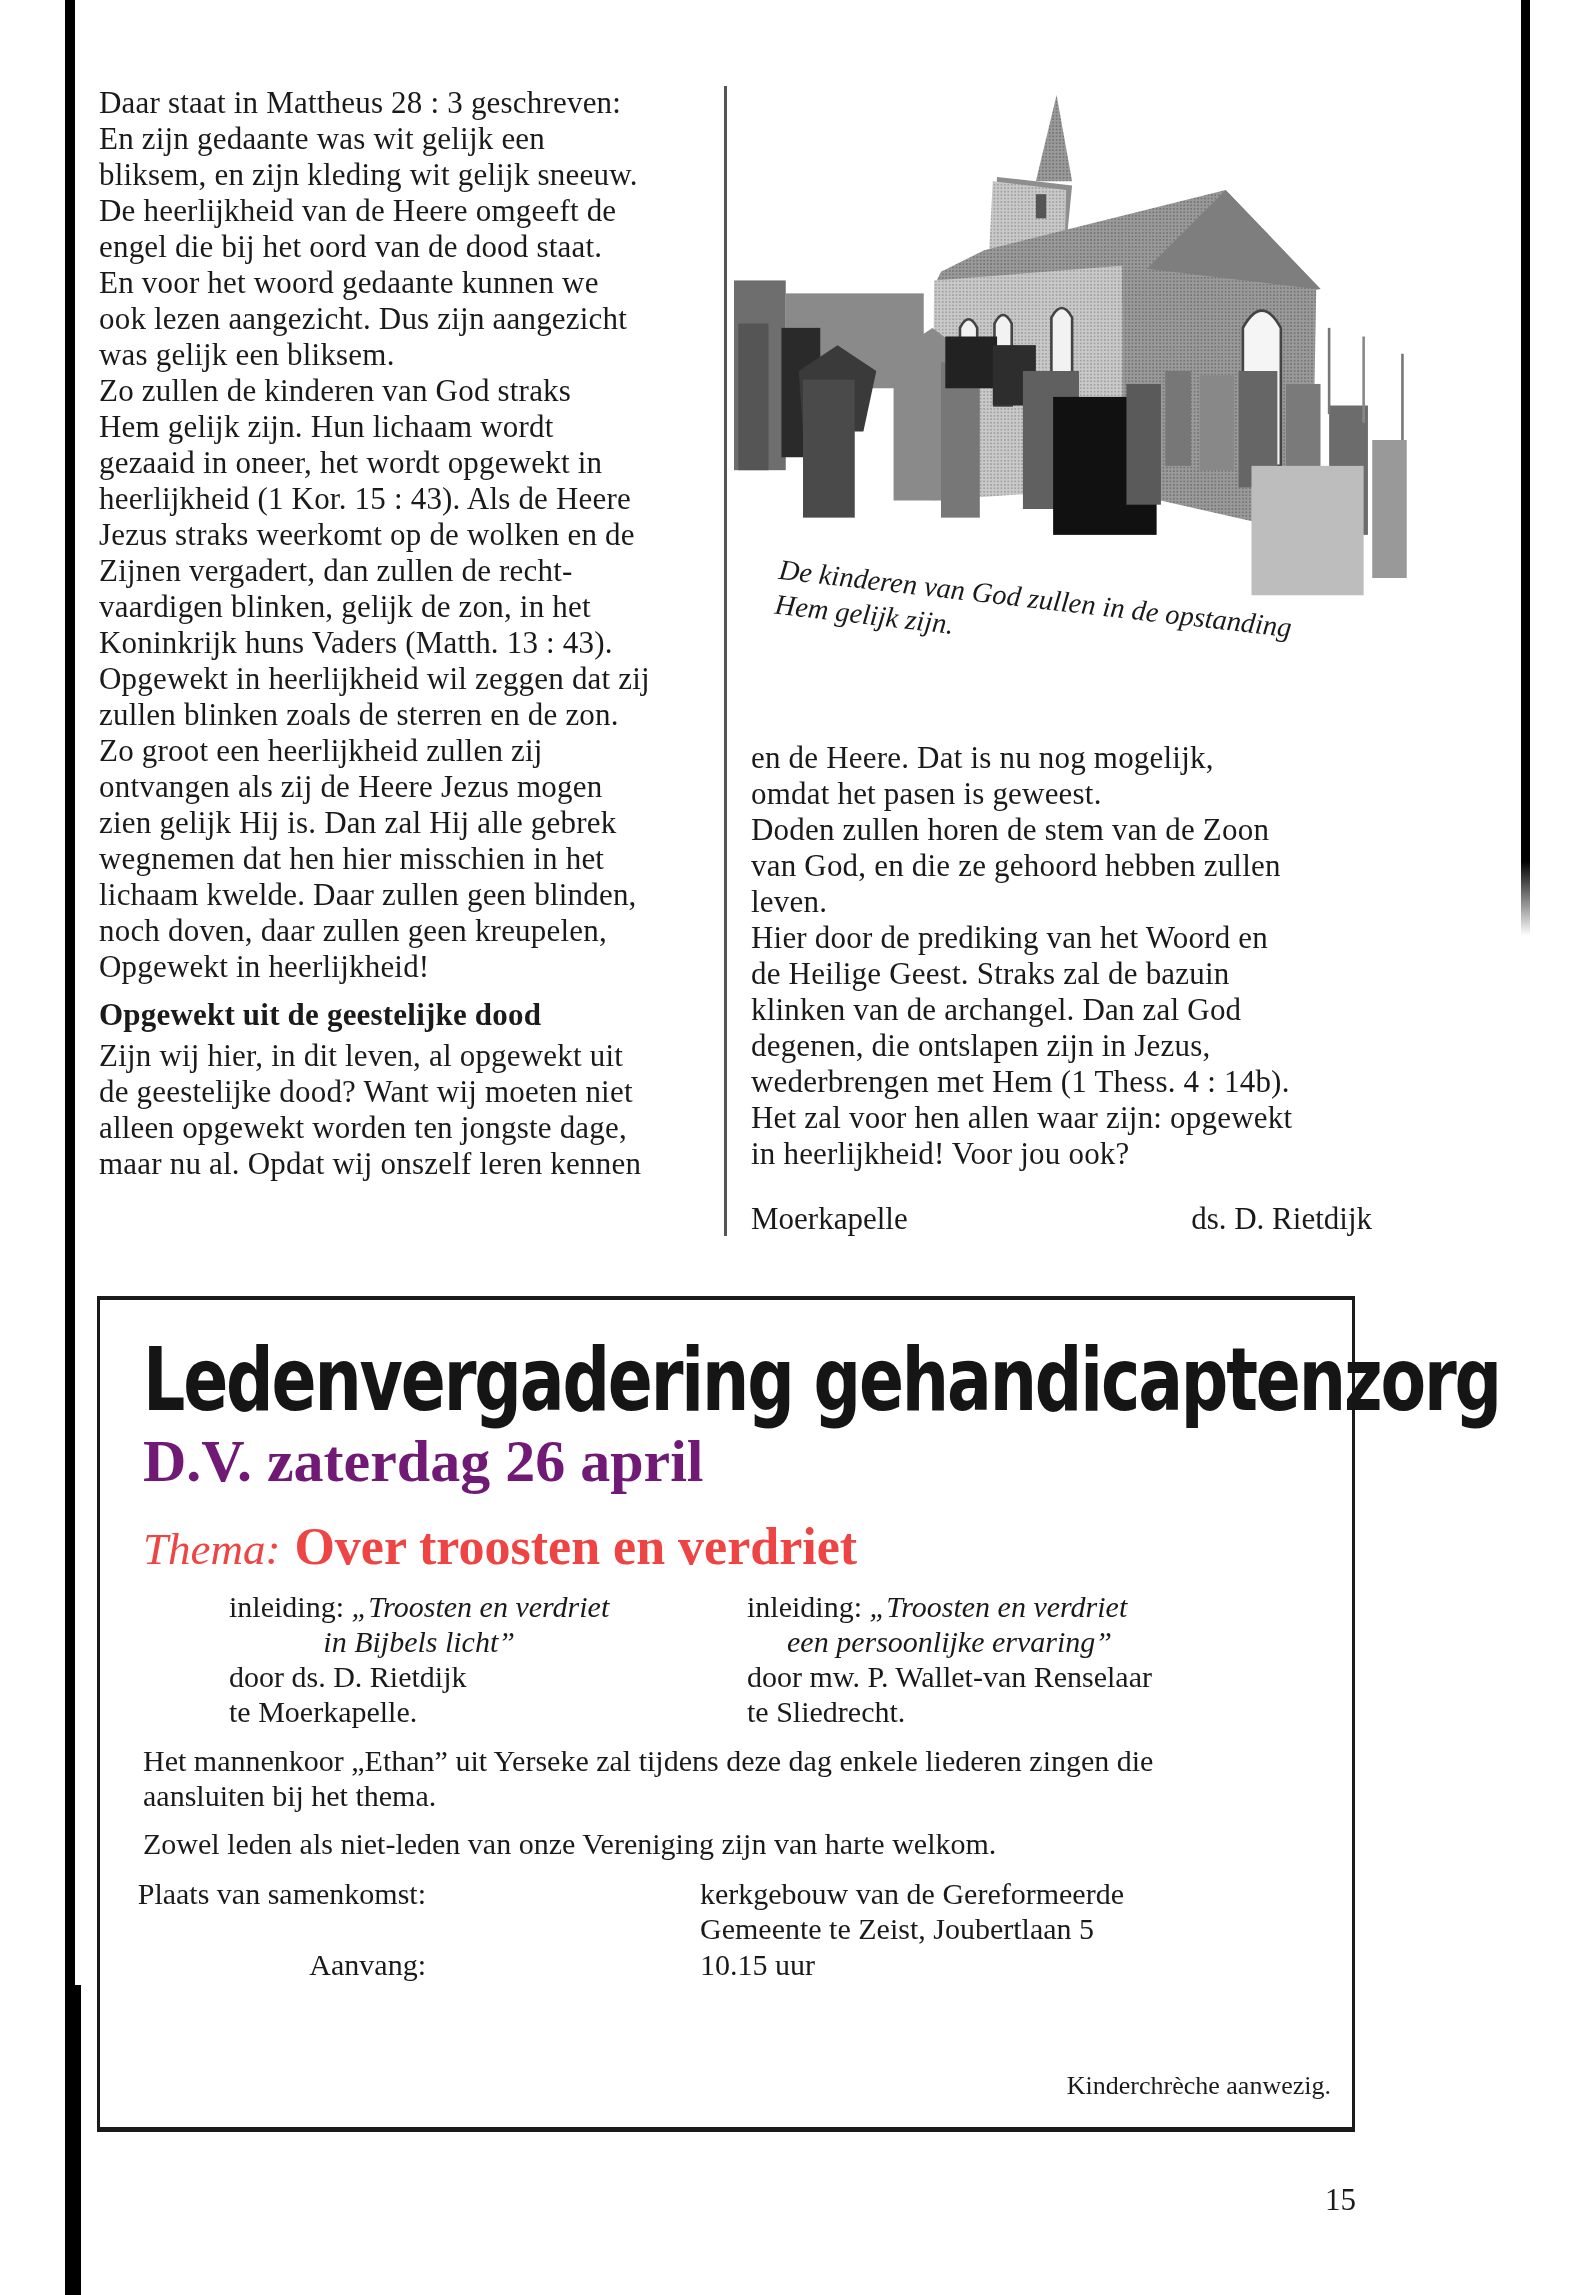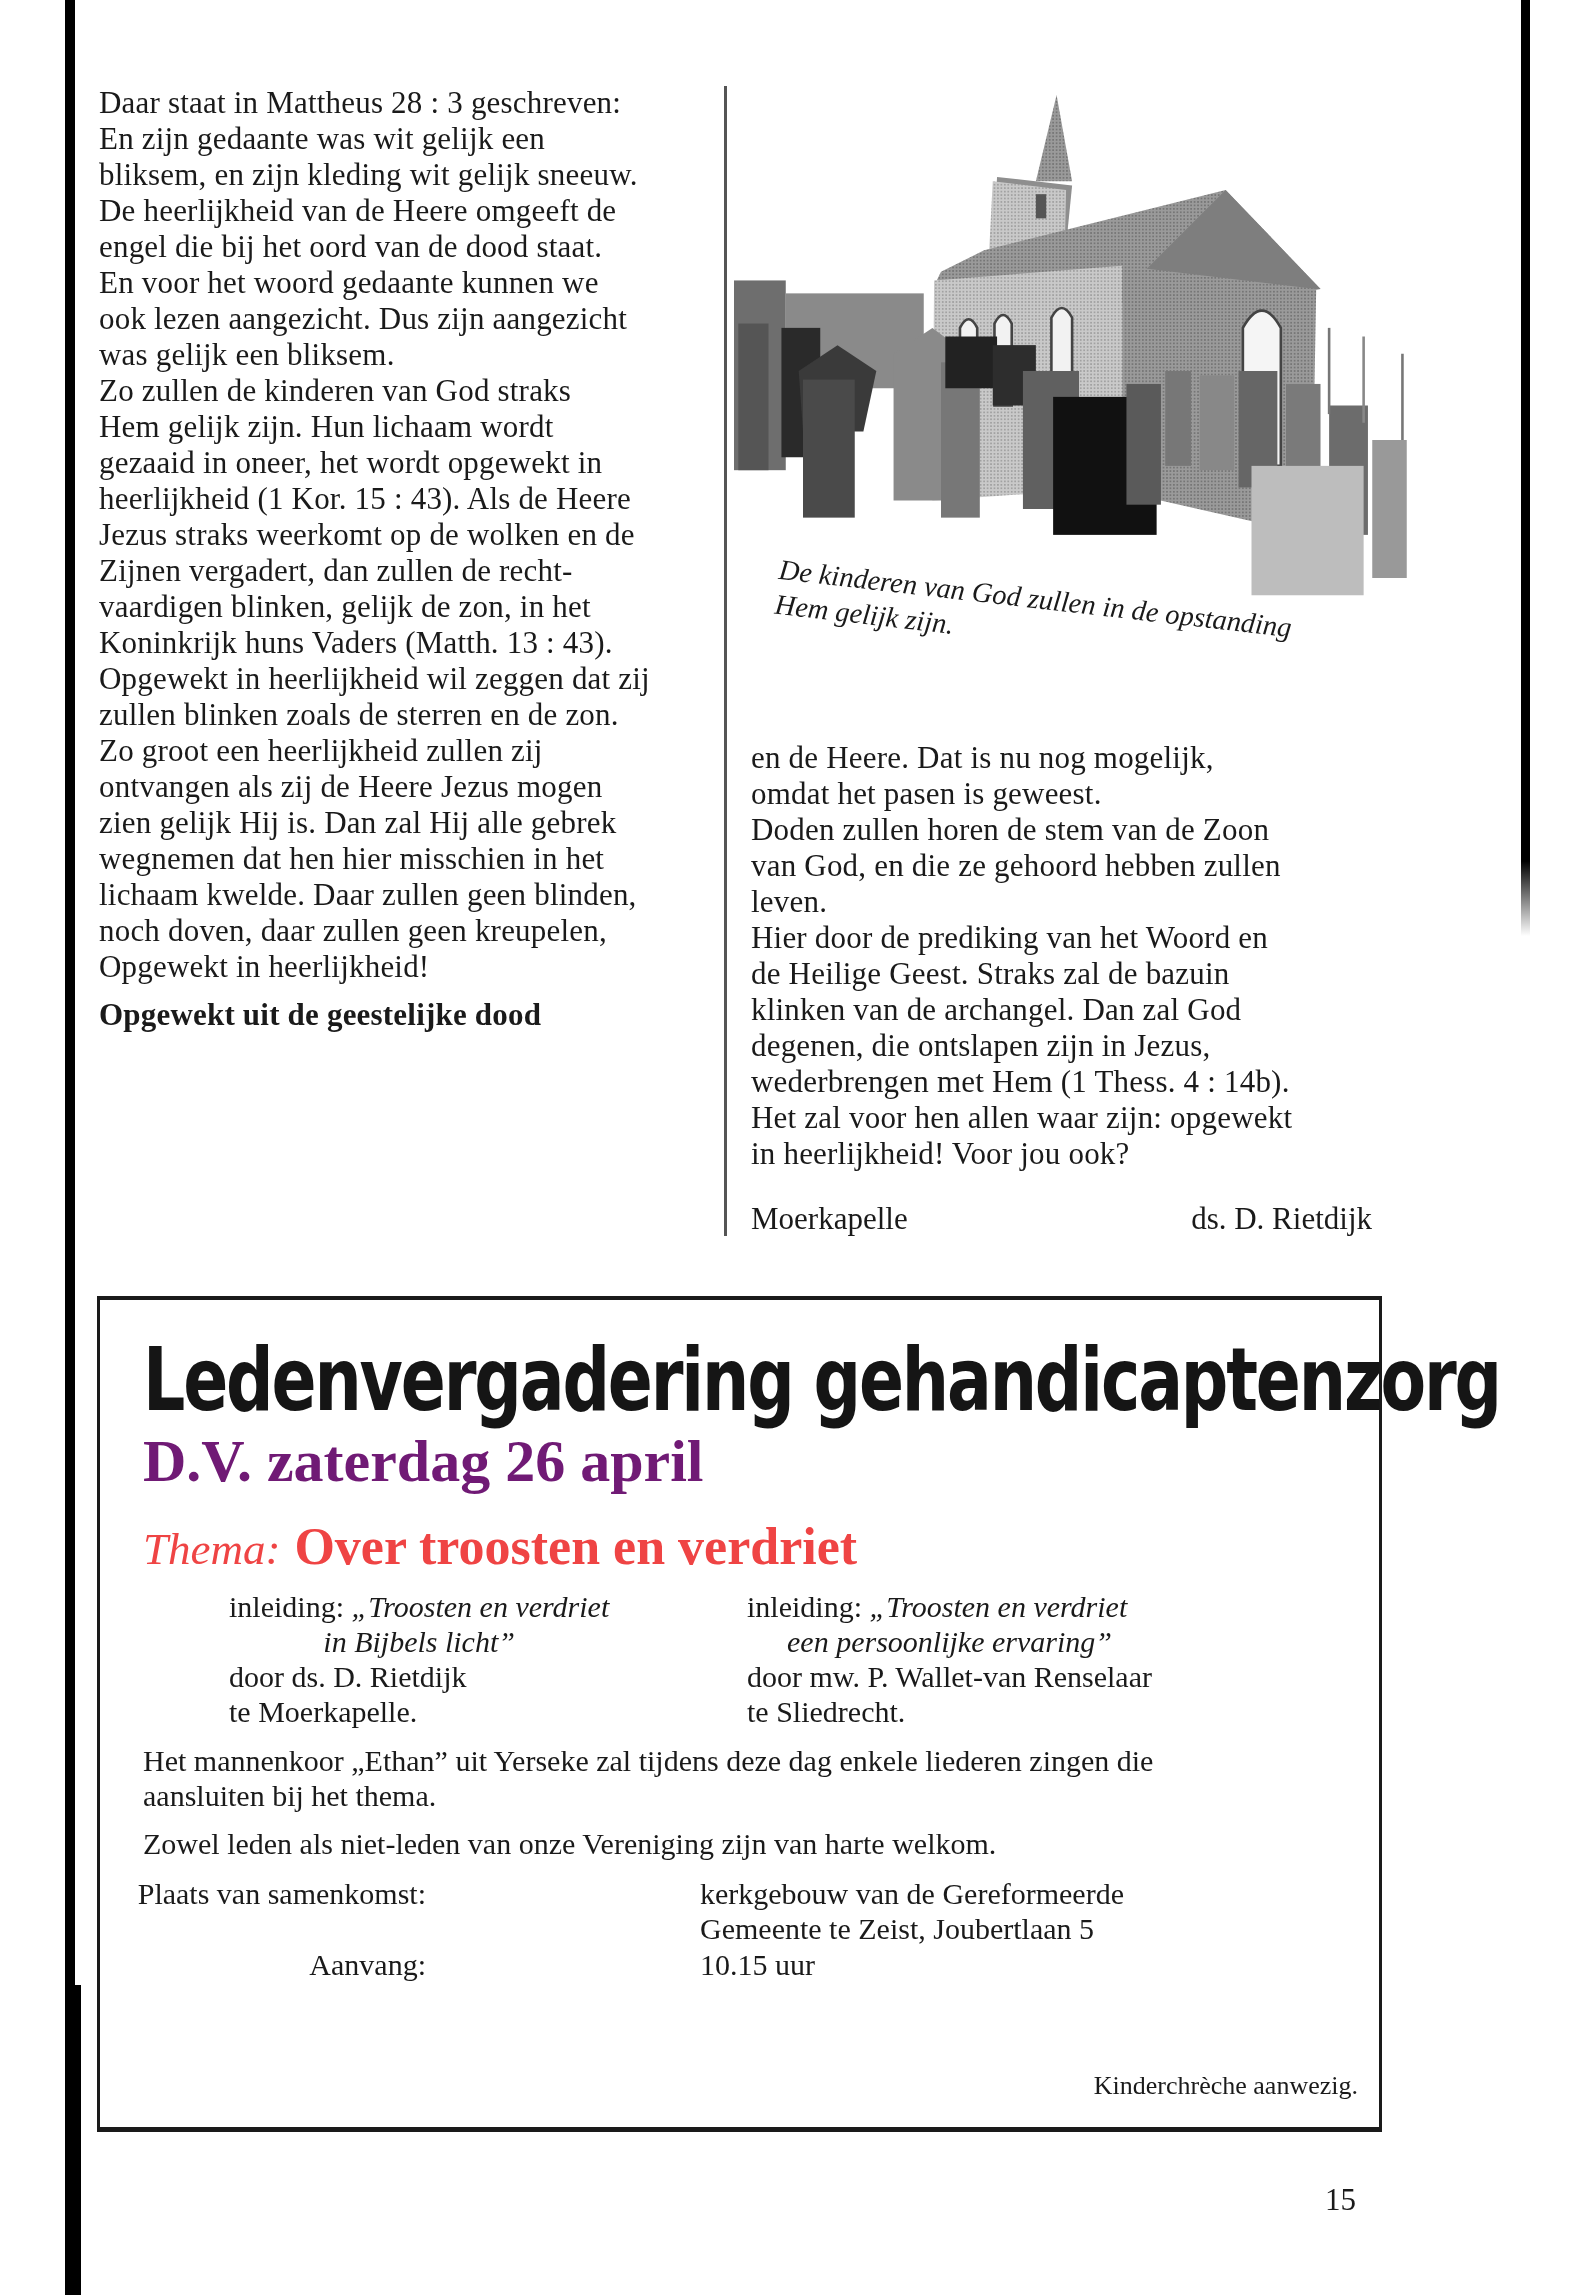--- a/index.html
+++ b/index.html
@@ -22,21 +22,21 @@
   .signature .place { position: absolute; left: 0; top: 0; }
   .signature .author { position: absolute; right: 0; top: 0; }
 
   .photo { position: absolute; left: 734px; top: 69px; width: 690px; height: 604px; overflow: hidden; }
   .photo svg { display: block; }
   .caption { position: absolute; left: 781px; top: 552px; width: 587px; font-style: italic;
              font-size: 28.5px; line-height: 35px; transform: rotate(6.5deg); transform-origin: left top; color: #1a1a1a; }
   .caption span { display: block; white-space: nowrap; }
 
   .box { position: absolute; left: 97px; top: 1296px; width: 1252px; height: 827px;
-         border: 3.5px solid #1a1a1a; border-top-width: 4.3px; border-bottom-width: 5.2px; padding-left: 27px; }
+         border: 3.5px solid #1a1a1a; border-top-width: 4.3px; border-bottom-width: 5.2px; }
   .box .title { position: absolute; left: 43px; top: 33px; font-family: "DejaVu Sans", sans-serif;
                 font-weight: bold; font-size: 81px; line-height: 86px; letter-spacing: -2.6px;
                 transform: scaleX(0.82) scaleY(1.08); transform-origin: left top; white-space: nowrap; color: #151515; }
   .box .date { position: absolute; left: 43px; top: 128px; font-weight: bold; font-size: 60px; line-height: 67px;
                white-space: nowrap; color: #701a75; }
   .box .theme { position: absolute; left: 43px; top: 217px; white-space: nowrap; color: #ef4444; }
   .box .theme .theme-label { font-style: italic; font-size: 45px; }
   .box .theme .theme-value { font-weight: bold; font-size: 52px; margin-left: 10.4px; }
 
   .talk { position: absolute; top: 289px; font-size: 30px; line-height: 35px; }
@@ -88,20 +88,26 @@
     <span class="line">zullen blinken zoals de sterren en de zon.</span>
     <span class="line">Zo groot een heerlijkheid zullen zij</span>
     <span class="line">ontvangen als zij de Heere Jezus mogen</span>
     <span class="line">zien gelijk Hij is. Dan zal Hij alle gebrek</span>
     <span class="line">wegnemen dat hen hier misschien in het</span>
     <span class="line">lichaam kwelde. Daar zullen geen blinden,</span>
     <span class="line">noch doven, daar zullen geen kreupelen,</span>
     <span class="line">Opgewekt in heerlijkheid!</span>
   </p>
   <p class="subheading">Opgewekt uit de geestelijke dood</p>
+  <p>
+    <span class="line">Zijn wij hier, in dit leven, al opgewekt uit</span>
+    <span class="line">de geestelijke dood? Want wij moeten niet</span>
+    <span class="line">alleen opgewekt worden ten jongste dage,</span>
+    <span class="line">maar nu al. Opdat wij onszelf leren kennen</span>
+  </p>
 </div>
 
 <div class="divider"></div>
 
 <div class="photo">
   <svg width="690" height="604" viewBox="0 0 800 700">
     <defs>
       <pattern id="dots" width="4" height="4" patternUnits="userSpaceOnUse">
         <rect width="4" height="4" fill="#9a9a9a"></rect>
         <circle cx="2" cy="2" r="1" fill="#6a6a6a"></circle>

